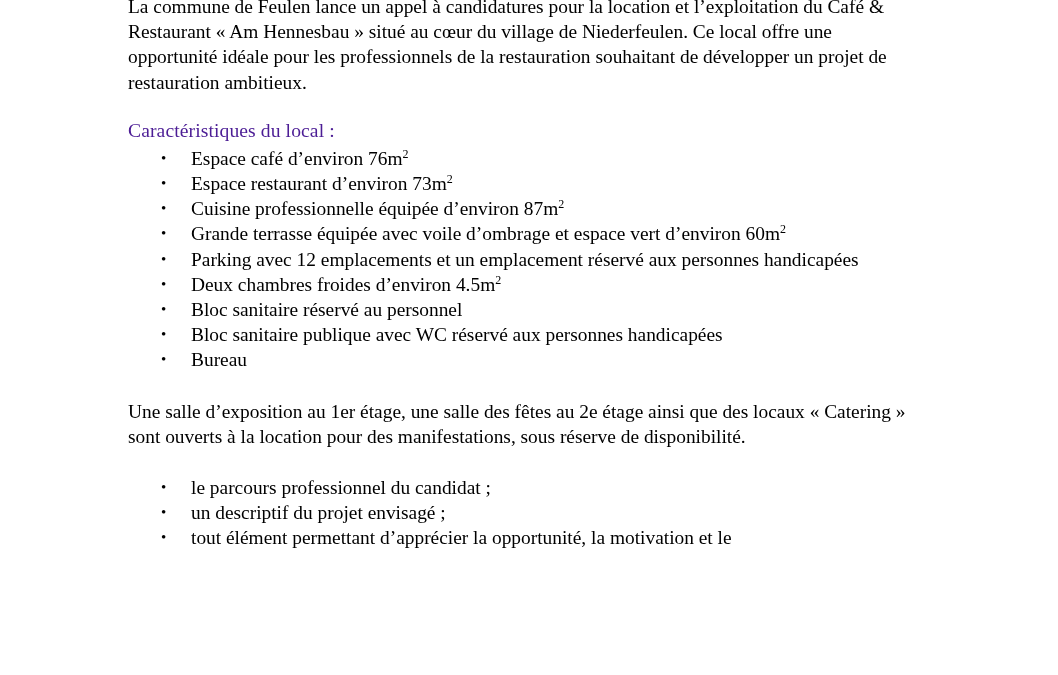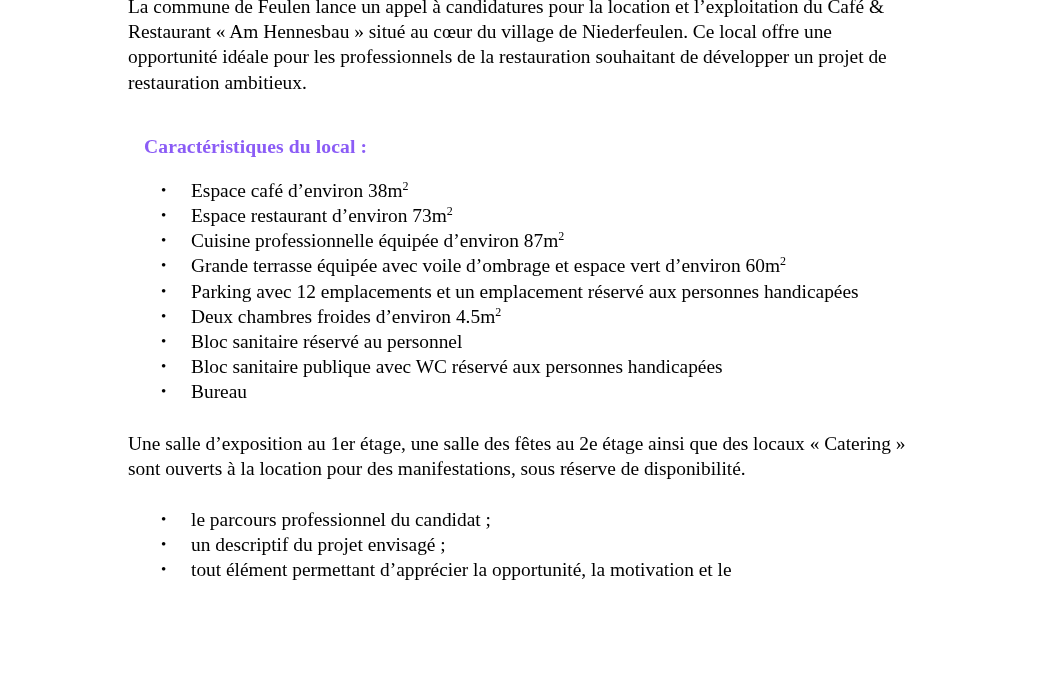--- a/index.html
+++ b/index.html
@@ -36,25 +36,25 @@
 
   p.body-par {
     margin: 0;
     font-size: 19.4px;
     line-height: 25.2px;
     text-align: left;
     color: #000000;
   }
 
   h2.section-heading {
-    margin: 16px;
+    margin: 0;
     font-size: 19.6px;
     line-height: 25px;
-    font-weight: bold;
-    color: #8b5cf6;
+    font-weight: normal;
+    color: #4c1d95;
     letter-spacing: 0.1px;
   }
 
   ul.bullets {
     margin: 0;
     padding: 0;
     list-style: none;
   }
 
   ul.bullets > li {
@@ -96,21 +96,21 @@
 
     <div class="gap-md"></div>
 
     <h2 class="section-heading">Caractéristiques du local :</h2>
 
     <div class="gap-heading"></div>
 
     <ul class="bullets">
       <li>
         <span class="bullet-dot">•</span>
-        <span>Espace café d’environ 38m</span><sup>2</sup>
+        <span>Espace café d’environ 76m</span><sup>2</sup>
       </li>
       <li>
         <span class="bullet-dot">•</span>
         <span>Espace restaurant d’environ 73m</span><sup>2</sup>
       </li>
       <li>
         <span class="bullet-dot">•</span>
         <span>Cuisine professionnelle équipée d’environ 87m</span><sup>2</sup>
       </li>
       <li>

